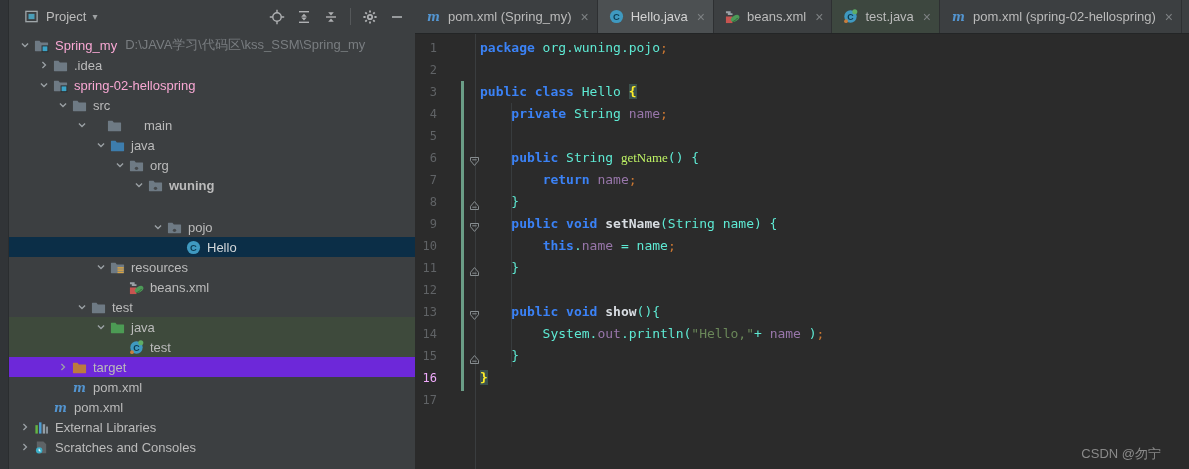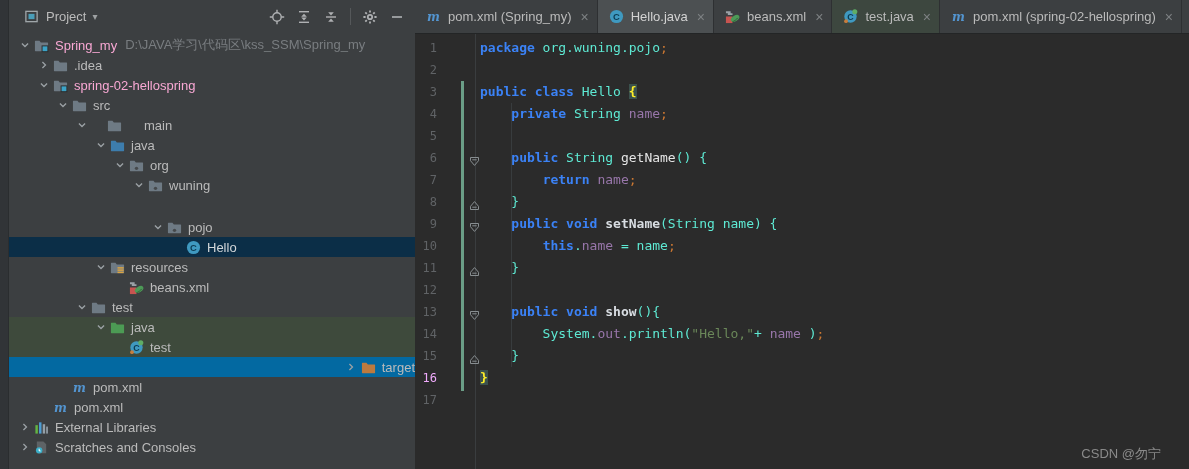--- a/index.html
+++ b/index.html
@@ -22,21 +22,21 @@
   .tree{position:absolute;top:35px;left:0;right:0;bottom:0;}
   .tree-row{height:20px;display:flex;align-items:center;font-size:13px;color:#bbbbbb;white-space:nowrap;overflow:hidden;}
   .tree-row .chev{width:19px;height:16px;flex:none;display:inline-flex;align-items:center;justify-content:center;}
   .tree-row .ticon{width:19px;height:16px;flex:none;display:inline-flex;align-items:center;}
   .tree-row .lbl{margin-left:2px;}
   .lbl.bold{font-weight:normal;color:#f9a8d4;}
   .suffix{color:#797d80;margin-left:8px;}
   .bg-selected{background:#0b2e47;}
   .bg-selected .lbl{color:#d2d6d9;}
   .bg-test{background:#3e4a3c;}
-  .bg-excluded{background:#0369a1;justify-content:flex-end;}
+  .bg-excluded{background:#6d28d9;}
 
   
   .editor{position:absolute;left:415px;top:0;right:0;height:100%;background:#2b2b2b;}
   .tabs{height:33px;background:#3c3f41;display:flex;border-bottom:1px solid #232526;}
   .tab{display:flex;align-items:center;gap:6px;padding:0 8px 0 11px;font-size:13px;color:#bbbbbb;border-right:1px solid #2e3032;cursor:default;}
   .tab .ticon{width:16px;height:16px;display:inline-flex;align-items:center;}
   .tab.active{background:#4c5052;color:#d3d3d3;}
   .tab.tint-test{background:#3d473f;}
   .tab .close{color:#7e8284;font-size:14px;line-height:14px;margin-left:3px;}
 
@@ -47,21 +47,21 @@
   .clines{position:absolute;left:0;top:0;right:0;padding-top:3px;font-family:"DejaVu Sans Mono",monospace;font-size:13px;}
   .cline{position:relative;height:22px;line-height:22px;}
   .ln{position:absolute;left:0;top:0;width:22px;text-align:right;color:#606366;font-size:12px;}
   .ln.cur{color:#f0abfc;}
   .fold{position:absolute;left:54px;top:5px;width:11px;height:11px;}
   .ct{position:absolute;left:65px;top:0;white-space:pre;}
   .tk-kw{color:#3b82f6;font-weight:bold;}
   .tk-pl{color:#5eead4;}
   .tk-fd{color:#9876aa;}
   .tk-sf{color:#9876aa;}
-  .tk-mu{color:#e5e5e5;}
+  .tk-mu{color:#bef264;font-family:Liberation Serif, serif;}
   .tk-md{color:#d8dde2;font-weight:bold;}
   .tk-st{color:#6a8759;}
   .tk-sm{color:#cc7832;}
   .tk-bm{color:#ffef28;background:#3b514d;font-weight:bold;}
   .watermark{position:absolute;right:28px;bottom:6px;color:#8a8a8a;font-size:13px;}
 </style>
 </head>
 <body>
 
 <div class="app">
@@ -213,21 +213,21 @@
             </svg>
           </span>
           <span class="ticon">
             <svg width="15" height="15" viewBox="0 0 16 16">
               <path fill="#6e7a84" d="M1 3.5c0-.3.2-.5.5-.5h4.3l1.5 1.8h7.2c.3 0 .5.2.5.5v8.2c0 .3-.2.5-.5.5h-13c-.3 0-.5-.2-.5-.5z"></path>
               <circle cx="8" cy="11" r="1.8" fill="#46494b"></circle>
             </svg>
           </span>
           <span class="lbl">org</span>
         </div>
-        <div class="tree-row" style="padding-left: 120px;">
+        <div class="tree-row" style="padding-left: 120px; font-weight: bold;">
           <span class="chev">
             <svg width="14" height="14" viewBox="0 0 16 16">
               <path d="M4.5 6.2 8 9.7l3.5-3.5" fill="none" stroke="#9ba1a5" stroke-width="1.5"></path>
             </svg>
           </span>
           <span class="ticon">
             <svg width="15" height="15" viewBox="0 0 16 16">
               <path fill="#6e7a84" d="M1 3.5c0-.3.2-.5.5-.5h4.3l1.5 1.8h7.2c.3 0 .5.2.5.5v8.2c0 .3-.2.5-.5.5h-13c-.3 0-.5-.2-.5-.5z"></path>
               <circle cx="8" cy="11" r="1.8" fill="#46494b"></circle>
             </svg>

